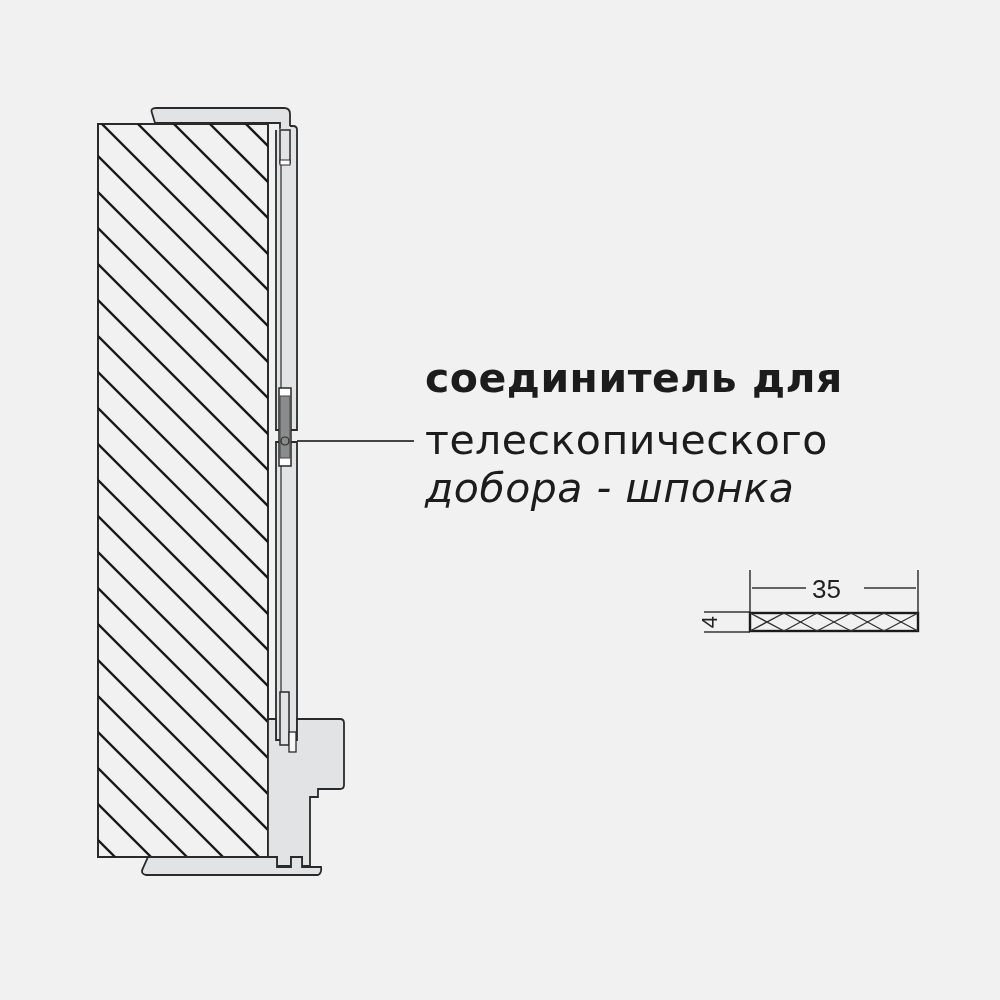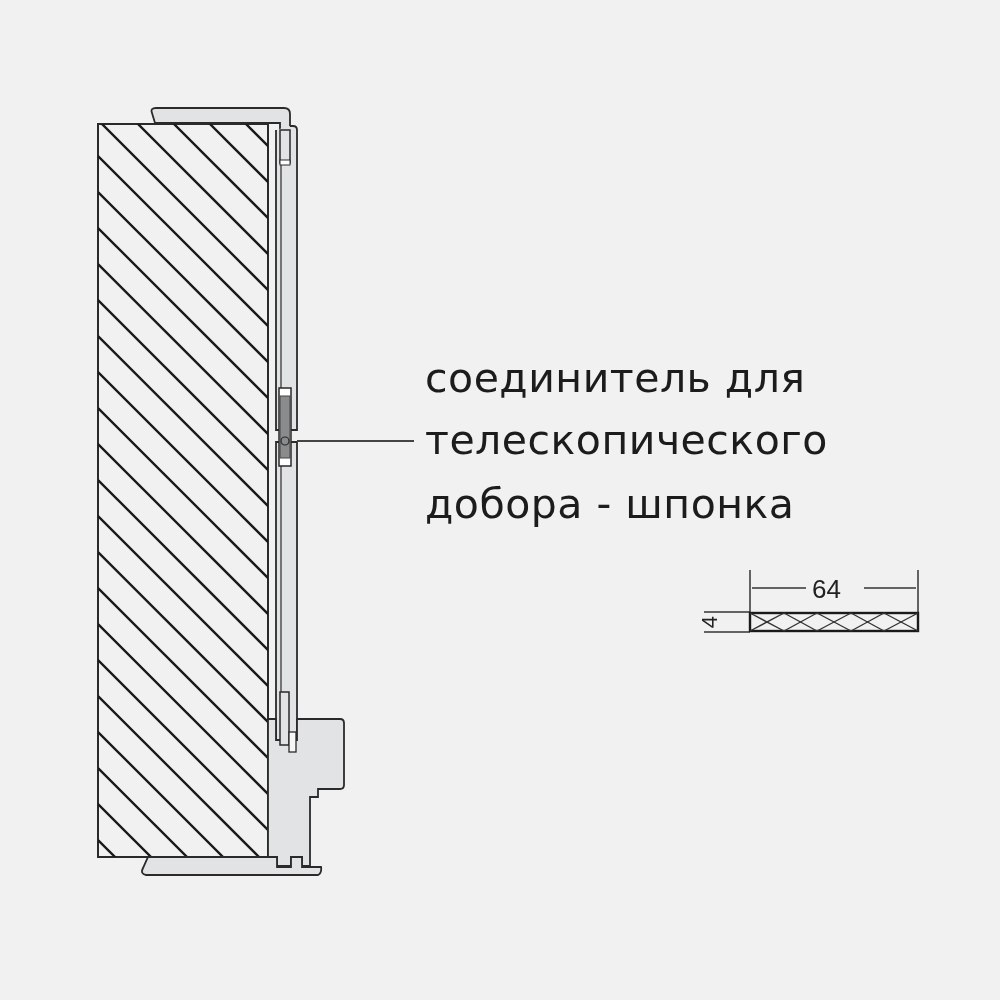--- a/index.html
+++ b/index.html
@@ -13,23 +13,23 @@
     #diagram { position: absolute; left: 0; top: 0; width: 1000px; height: 1000px; }
     .caption {
       position: absolute;
       left: 425px;
       color: #1c1c1c;
       font-size: 41px;
       letter-spacing: 0.5px;
       white-space: nowrap;
       line-height: 1;
     }
-    .caption.l1 { top: 358px; font-weight: normal; }
+    .caption.l1 { top: 358px; font-weight: bold; }
     .caption.l2 { top: 420px; font-weight: normal; }
-    .caption.l3 { top: 484px; font-weight: normal; }
+    .caption.l3 { top: 468px; font-weight: normal; font-style: italic; }
     .dim-label {
       position: absolute;
       font-family: "Liberation Sans", sans-serif;
       color: #222;
       line-height: 1;
     }
     .dim-width { left: 812px; top: 576px; font-size: 26px; }
     .dim-thick {
       left: 704px; top: 611px; font-size: 22px;
       transform: rotate(-90deg); transform-origin: center;
@@ -130,14 +130,14 @@
       <line x1="884" y1="613" x2="918" y2="631"></line>
         <line x1="918" y1="613" x2="884" y2="631"></line>
     </g>
   </g>
 </svg>
 
 <div class="caption l1">соединитель для</div>
 <div class="caption l2">телескопического</div>
 <div class="caption l3">добора - шпонка</div>
 
-<div class="dim-label dim-width">64</div>
+<div class="dim-label dim-width">35</div>
 <div class="dim-label dim-thick">4</div>
 
 </body></html>

